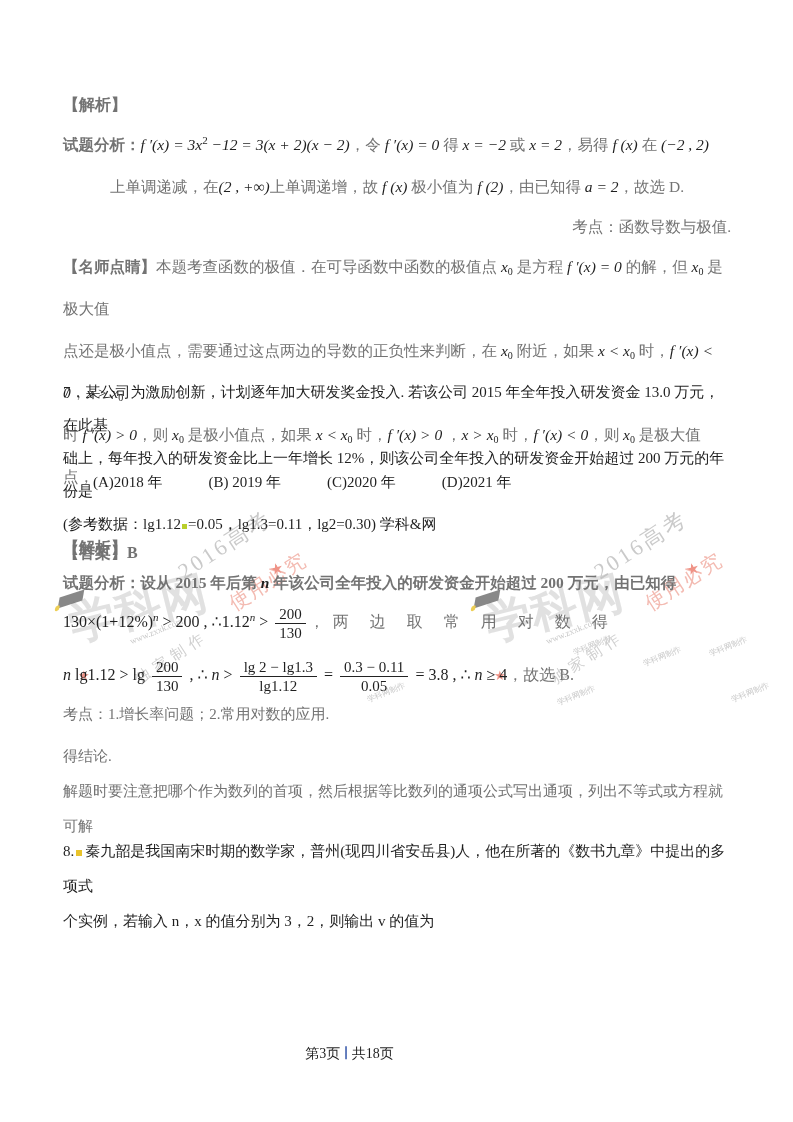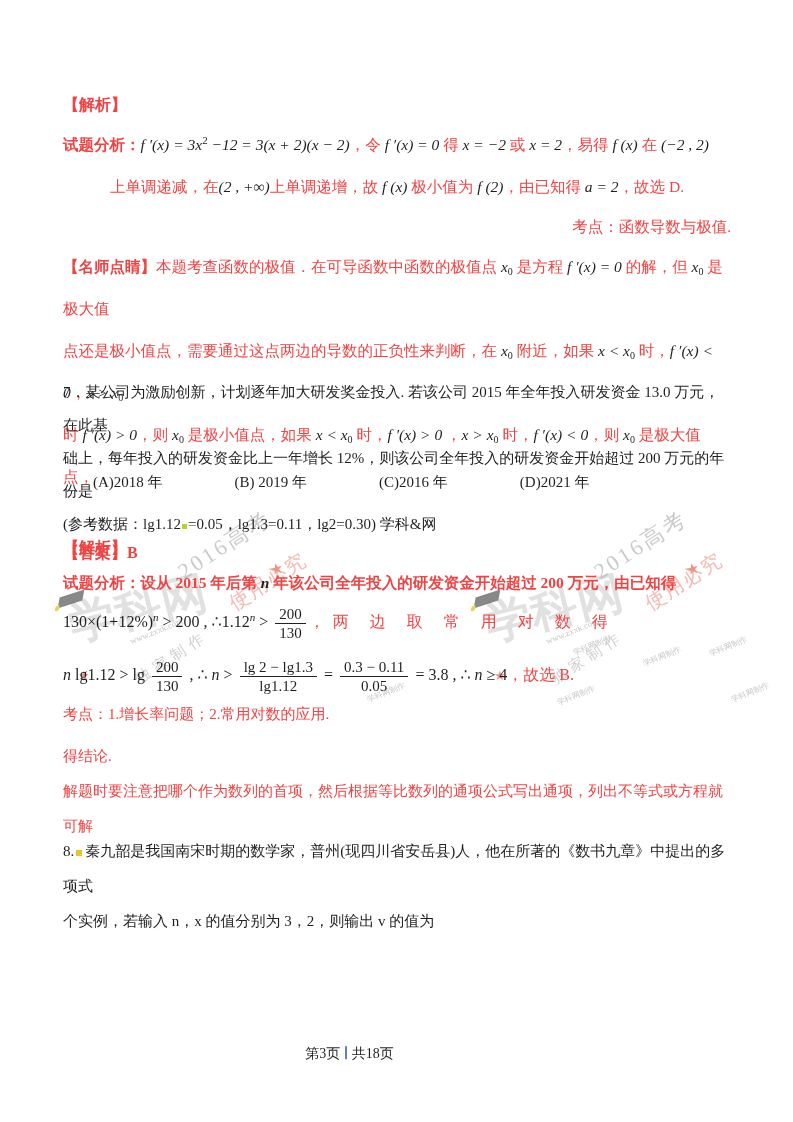--- a/index.html
+++ b/index.html
@@ -1,20 +1,20 @@
 <!DOCTYPE html>
 <html><head>
 <meta charset="utf-8">
 <style>
   html,body{margin:0;padding:0;background:#888;}
   .page{position:relative;width:793px;height:1122px;background:#ffffff;margin:0 auto;overflow:hidden;
         font-family:"Liberation Serif","DejaVu Serif",serif;color:#1f1f1f;}
   .content{position:absolute;left:63px;top:0;width:668px;z-index:2;}
   .blk-line{position:absolute;left:0;width:668px;font-size:15.5px;}
-  .red{color:#ef4444;}
+  .red{color:#737373;}
   .blk{color:#1f1f1f;}
   .blue{color:#3f5fae;}
   .b{font-weight:bold;}
   .math{font-family:"Liberation Serif","DejaVu Serif",serif;font-style:italic;color:#1f1f1f;}
   .mn{font-family:"Liberation Serif","DejaVu Serif",serif;font-style:normal;color:#1f1f1f;}
   .rs{font-family:"Liberation Serif","DejaVu Serif",serif;font-style:normal;}
   .sub{font-size:10px;vertical-align:-3px;line-height:0;}
   .sup{font-size:11px;vertical-align:6px;line-height:0;}
   .spread{letter-spacing:21px;font-weight:normal;margin-left:8px;}
   .fr{display:inline-flex;flex-direction:column;align-items:center;vertical-align:middle;
@@ -24,21 +24,21 @@
   .mark-g{display:inline-block;width:5px;height:5px;background:#b9cf2a;margin:0 1px;}
   .mark-y{display:inline-block;width:6px;height:6px;background:#e9c32b;margin:0 3px 0 2px;}
 
   
   .h1a{top:95px;font-size:16px;}
   .a1{top:130px;line-height:30px;}
   .a2{top:173px;line-height:28px;text-align:center;}
   .kp1{top:217px;text-align:right;}
   .t1{top:246px;line-height:42px;}
   .q7{top:376px;line-height:33px;font-size:15px;}
-  .opts{top:473px;padding-left:30px;font-size:15px;display:flex;column-gap:72px;}
+  .opts{top:473px;padding-left:30px;font-size:15px;display:flex;column-gap:46px;}
   .ans{top:503px;font-size:16px;margin-top:40px;}
   .h2a{top:538px;font-size:16px;}
   .b1{top:568px;line-height:30px;font-weight:bold;}
   .f1{top:597px;line-height:50px;font-size:16px;}
   .f2{top:650px;line-height:50px;font-size:16px;}
   .kp2{top:705px;font-size:15px;}
   .t2{top:739px;line-height:35px;font-size:15px;}
   .q8{top:834px;line-height:35px;font-size:15px;}
   .footer{position:absolute;top:1045px;left:0;width:699px;text-align:center;font-size:14px;z-index:2;}
 
@@ -109,21 +109,21 @@
 
     <div class="blk-line q7">
       <div><span class="blk">7．某公司为激励创新，计划逐年加大研发奖金投入. 若该公司 2015 年全年投入研发资金 13.0 万元，在此基</span></div>
       <div><span class="blk">础上，每年投入的研发资金比上一年增长 12%，则该公司全年投入的研发资金开始超过 200 万元的年份是</span></div>
       <div><span class="blk">(参考数据：lg1.12</span><span class="mark-g"></span><span class="blk">=0.05，lg1.3=0.11，lg2=0.30)  学科&amp;网</span></div>
     </div>
 
     <div class="blk-line opts">
       <span>(A)2018 年</span>
       <span>(B) 2019 年</span>
-      <span>(C)2016 年</span>
+      <span>(C)2020 年</span>
       <span>(D)2021 年</span>
     </div>
 
     <div class="blk-line ans"><span class="red b">【答案】</span><span class="red rs b">B</span></div>
     <div class="blk-line h2a"><span class="red b">【解析】</span></div>
     <div class="blk-line b1"><span class="red">试题分析：设从 2015 年后第 </span><span class="math">n</span><span class="red"> 年该公司全年投入的研发资金开始超过 200 万元，由已知得</span></div>
     <div class="blk-line f1"><span class="mn">130×(1+12%)</span><span class="math sup">n</span><span class="mn"> &gt; 200 , ∴1.12</span><span class="math sup">n</span><span class="mn"> &gt; </span><span class="fr">
           <span class="n">200</span>
           <span class="d">130</span>
         </span><span class="red">，</span><span class="red spread">两边取常用对数得</span></div>

